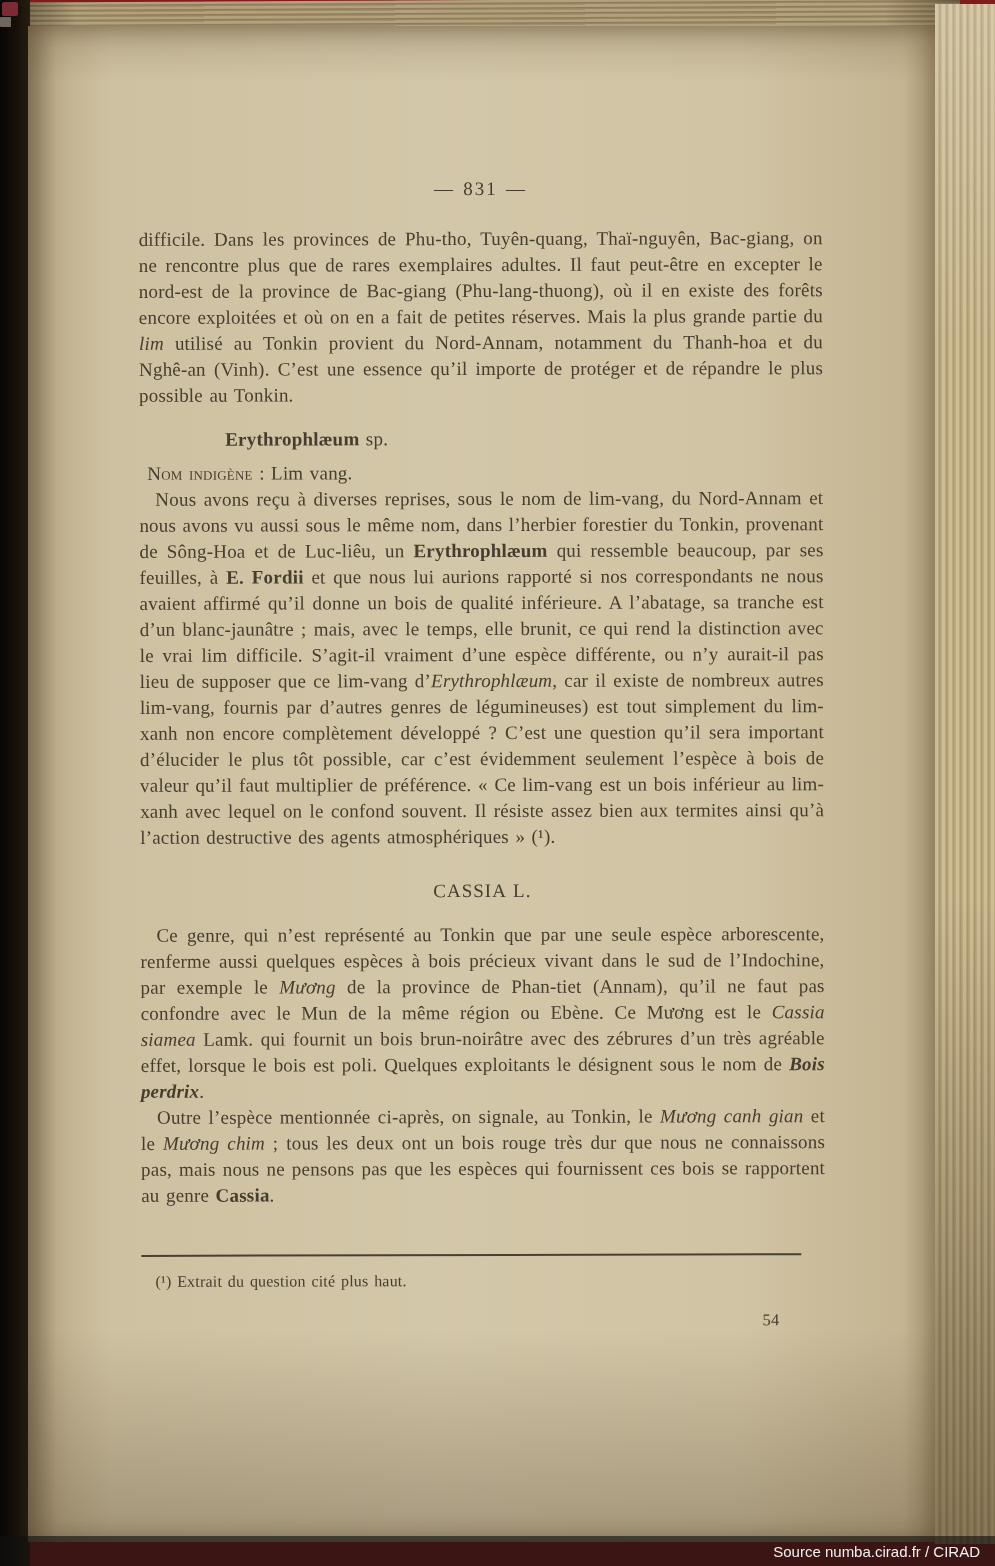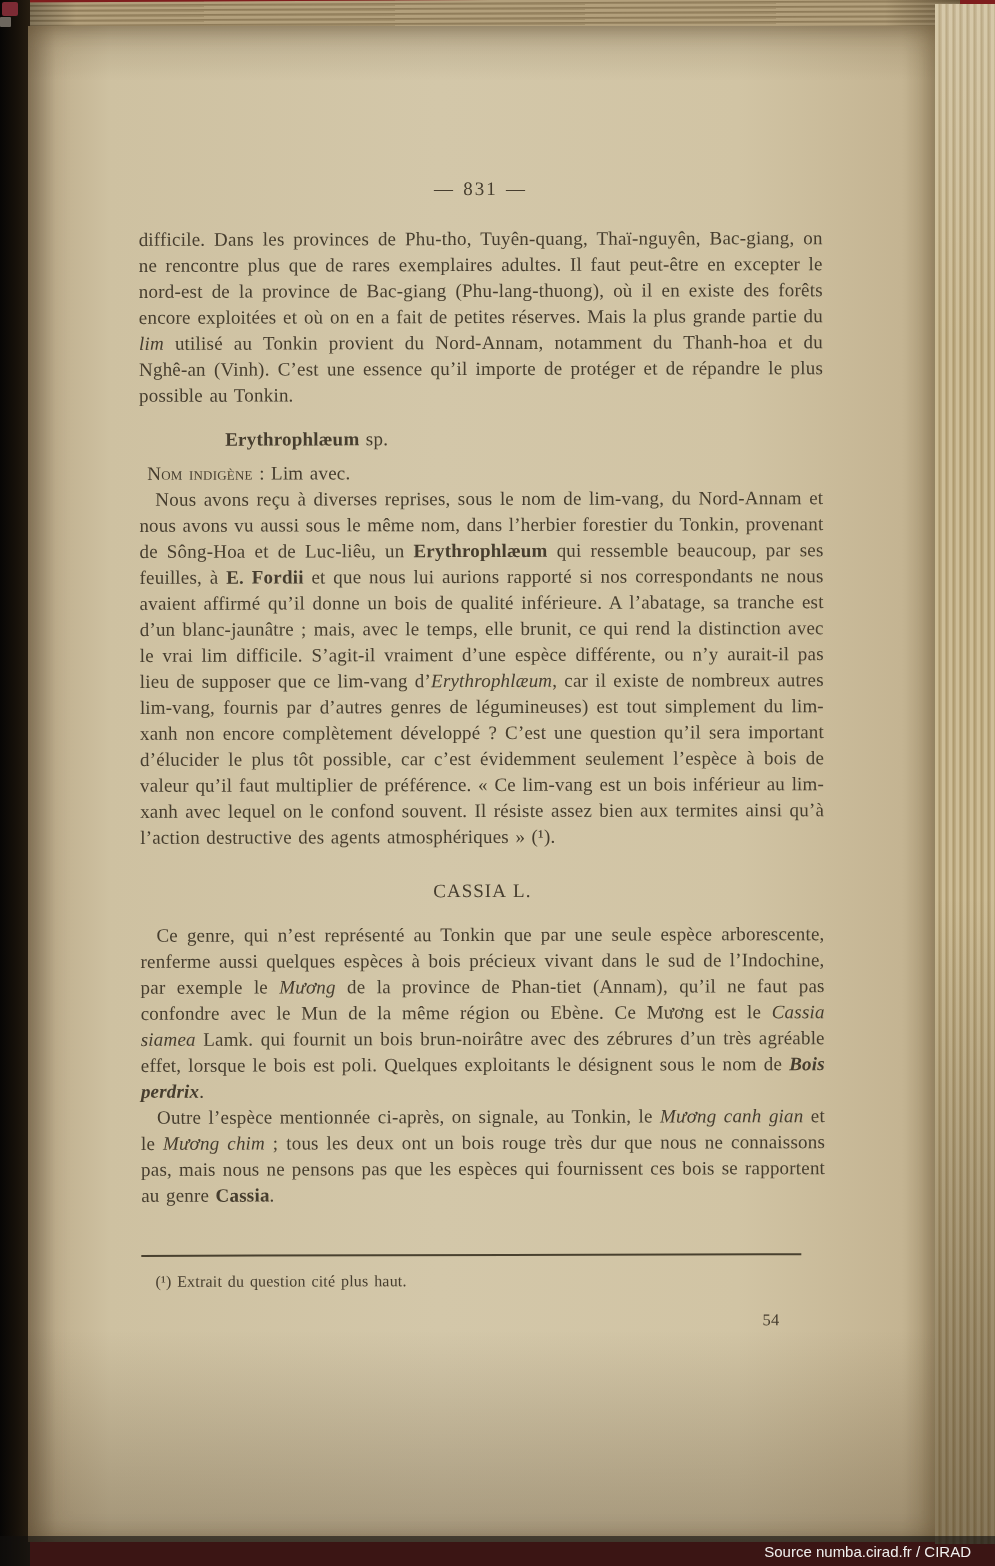--- a/index.html
+++ b/index.html
@@ -94,21 +94,21 @@
   .signature {
     margin-top:16px; padding-right:46px;
     text-align:right; font-size:16.5px;
   }
 
   
   .source-bar {
     position:absolute; left:0; right:0; bottom:0; height:30px;
     background:rgba(18,16,14,0.62);
     display:flex; align-items:center; justify-content:flex-end;
-    padding-right:24px; box-sizing:border-box;
+    padding-right:15px; box-sizing:border-box;
     font-family:"Liberation Sans","DejaVu Sans",sans-serif;
     font-size:15px; color:var(--bar-text,#f1f1ef);
     z-index:5;
   }
 </style>
 </head>
 <body>
 
 <div class="scene">
 
@@ -120,21 +120,21 @@
 
   <div class="page">
     <div class="text-block">
 
       <div class="page-number">— 831 —</div>
 
       <p class="para continuation"><span>difficile. Dans les provinces de Phu-tho, Tuyên-quang, Thaï-nguyên, Bac-giang, on ne rencontre plus que de rares exemplaires adultes. Il faut peut-être en excepter le nord-est de la province de Bac-giang (Phu-lang-thuong), où il en existe des forêts encore exploitées et où on en a fait de petites réserves. Mais la plus grande partie du </span><span class="it">lim</span><span> utilisé au Tonkin provient du Nord-Annam, notamment du Thanh-hoa et du Nghê-an (Vinh). C’est une essence qu’il importe de protéger et de répandre le plus possible au Tonkin.</span></p>
 
       <h3 class="species-heading"><span class="bd">Erythrophlæum</span><span> sp.</span></h3>
 
-      <p class="para small-indent"><span class="sc">Nom indigène</span><span> : Lim avec.</span></p>
+      <p class="para small-indent"><span class="sc">Nom indigène</span><span> : Lim vang.</span></p>
 
       <p class="para"><span>Nous avons reçu à diverses reprises, sous le nom de lim-vang, du Nord-Annam et nous avons vu aussi sous le même nom, dans l’herbier forestier du Tonkin, provenant de Sông-Hoa et de Luc-liêu, un </span><span class="bd">Erythrophlæum</span><span> qui ressemble beaucoup, par ses feuilles, à </span><span class="bd">E. Fordii</span><span> et que nous lui aurions rapporté si nos correspondants ne nous avaient affirmé qu’il donne un bois de qualité inférieure. A l’abatage, sa tranche est d’un blanc-jaunâtre ; mais, avec le temps, elle brunit, ce qui rend la distinction avec le vrai lim difficile. S’agit-il vraiment d’une espèce différente, ou n’y aurait-il pas lieu de supposer que ce lim-vang d’</span><span class="it">Erythrophlæum</span><span>, car il existe de nombreux autres lim-vang, fournis par d’autres genres de légumineuses) est tout simplement du lim-xanh non encore complètement développé ? C’est une question qu’il sera important d’élucider le plus tôt possible, car c’est évidemment seulement l’espèce à bois de valeur qu’il faut multiplier de préférence. « Ce lim-vang est un bois inférieur au lim-xanh avec lequel on le confond souvent. Il résiste assez bien aux termites ainsi qu’à l’action destructive des agents atmosphériques » (¹).</span></p>
 
       <h3 class="genus-heading">CASSIA L.</h3>
 
       <p class="para"><span>Ce genre, qui n’est représenté au Tonkin que par une seule espèce arborescente, renferme aussi quelques espèces à bois précieux vivant dans le sud de l’Indochine, par exemple le </span><span class="it">Mương</span><span> de la province de Phan-tiet (Annam), qu’il ne faut pas confondre avec le Mun de la même région ou Ebène. Ce Mương est le </span><span class="it">Cassia siamea</span><span> Lamk. qui fournit un bois brun-noirâtre avec des zébrures d’un très agréable effet, lorsque le bois est poli. Quelques exploitants le désignent sous le nom de </span><span class="it bd">Bois perdrix</span><span>.</span></p>
 
       <p class="para"><span>Outre l’espèce mentionnée ci-après, on signale, au Tonkin, le </span><span class="it">Mương canh gian</span><span> et le </span><span class="it">Mương chim</span><span> ; tous les deux ont un bois rouge très dur que nous ne connaissons pas, mais nous ne pensons pas que les espèces qui fournissent ces bois se rapportent au genre </span><span class="bd">Cassia</span><span>.</span></p>
 
       <div class="footnote-rule"></div>

